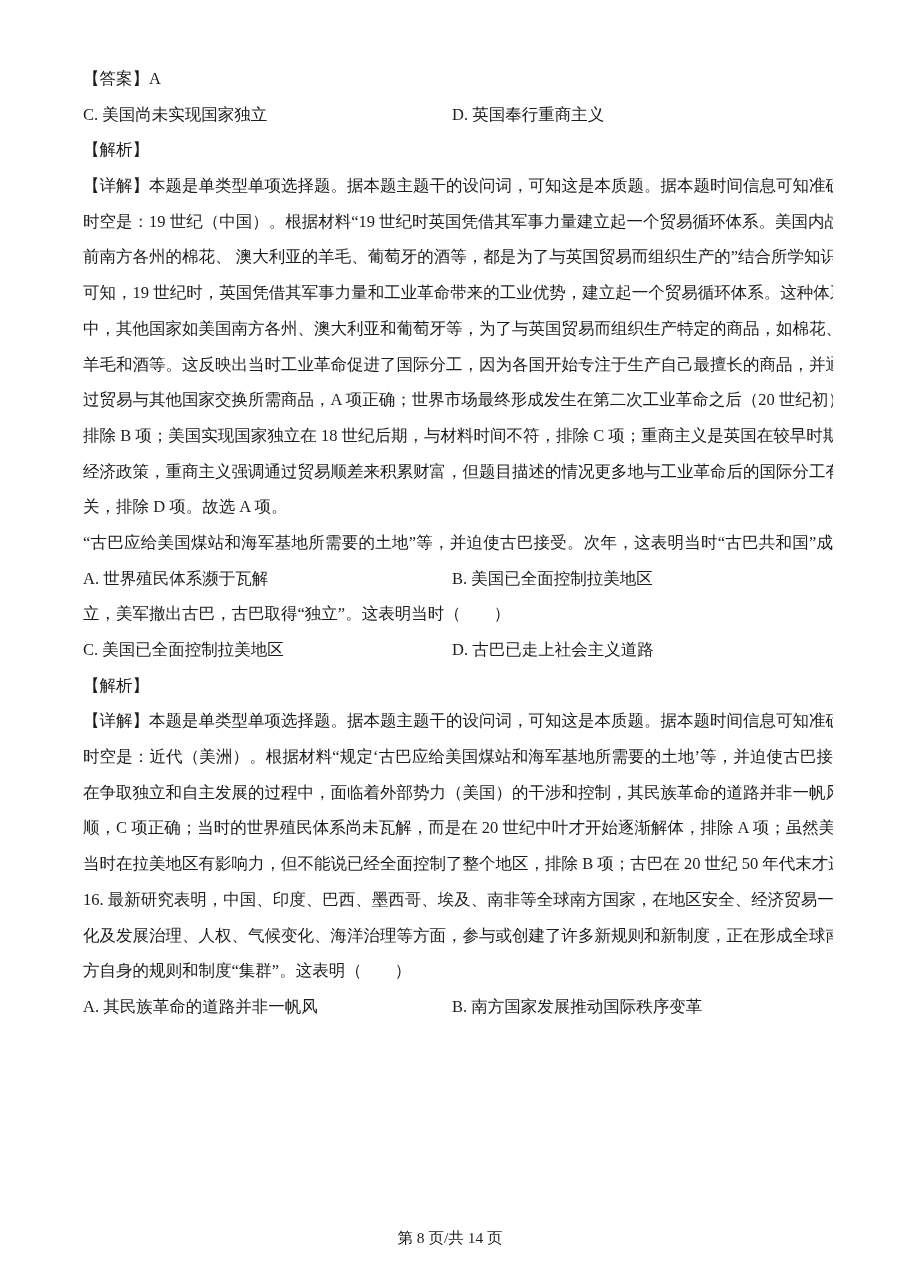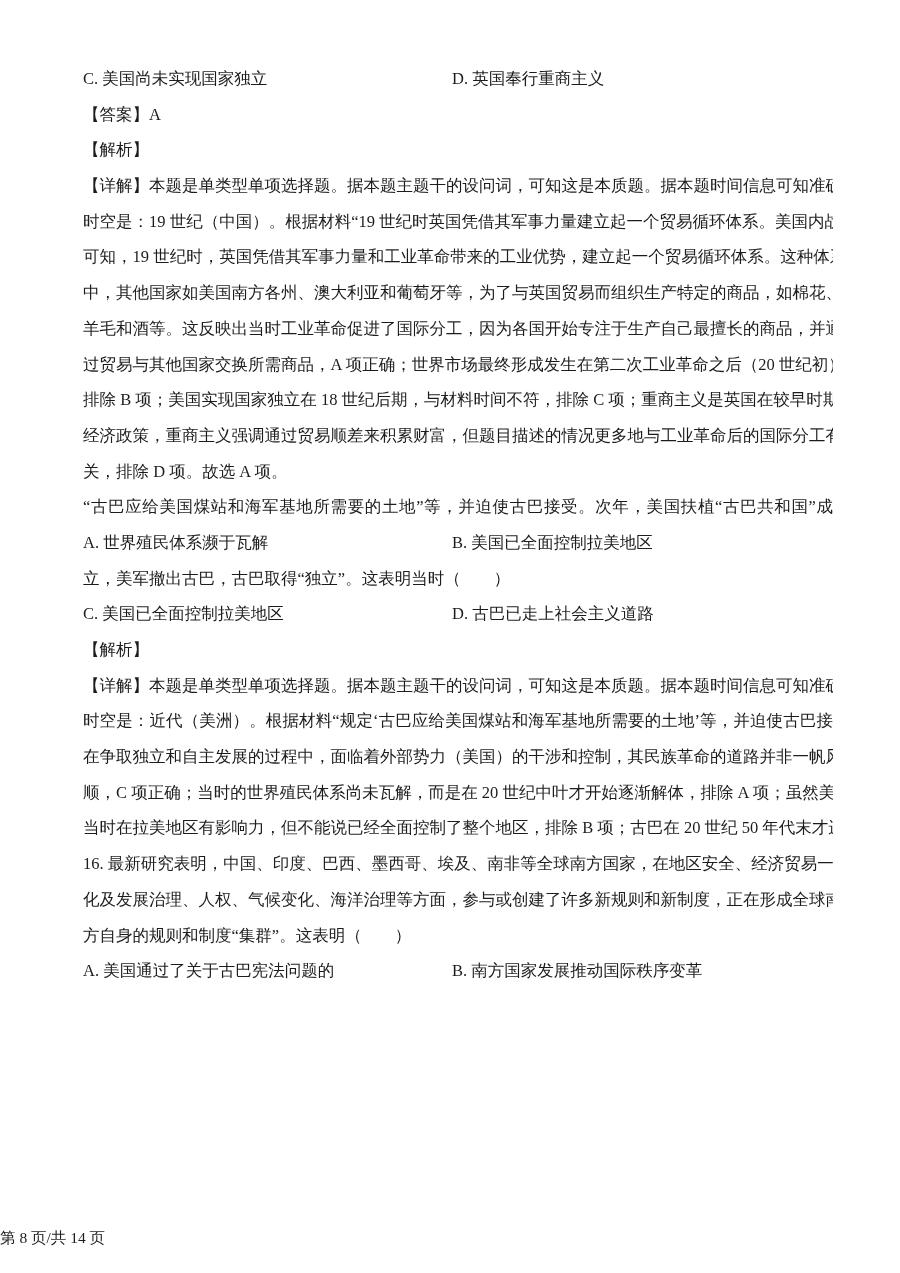--- a/index.html
+++ b/index.html
@@ -37,48 +37,50 @@
     vertical-align: top;
   }
   .options-row .opt:last-child { width: auto; }
   .footer {
     position: absolute;
     left: 0;
     top: 1222px;
     width: 900px;
     height: 32px;
     line-height: 32px;
+    text-align: center;
     font-size: 15.5px;
   }
 </style>
 </head>
 <body>
 
 <div class="content">
+    <div class="line">【答案】A</div>
     <div class="line options-row"><span class="opt">C. 美国尚未实现国家独立</span><span class="opt">D. 英国奉行重商主义</span></div>
-    <div class="line">【答案】A</div>
     <div class="line">【解析】</div>
     <div class="line j">【详解】本题是单类型单项选择题。据本题主题干的设问词，可知这是本质题。据本题时间信息可知准确</div>
     <div class="line j">时空是：19 世纪（中国）。根据材料“19 世纪时英国凭借其军事力量建立起一个贸易循环体系。美国内战</div>
+    <div class="line j">前南方各州的棉花、 澳大利亚的羊毛、葡萄牙的酒等，都是为了与英国贸易而组织生产的”结合所学知识</div>
     <div class="line j">可知，19 世纪时，英国凭借其军事力量和工业革命带来的工业优势，建立起一个贸易循环体系。这种体系</div>
     <div class="line j">中，其他国家如美国南方各州、澳大利亚和葡萄牙等，为了与英国贸易而组织生产特定的商品，如棉花、</div>
     <div class="line j">羊毛和酒等。这反映出当时工业革命促进了国际分工，因为各国开始专注于生产自己最擅长的商品，并通</div>
     <div class="line j">过贸易与其他国家交换所需商品，A 项正确；世界市场最终形成发生在第二次工业革命之后（20 世纪初），</div>
     <div class="line j">排除 B 项；美国实现国家独立在 18 世纪后期，与材料时间不符，排除 C 项；重商主义是英国在较早时期的</div>
     <div class="line j">经济政策，重商主义强调通过贸易顺差来积累财富，但题目描述的情况更多地与工业革命后的国际分工有</div>
     <div class="line">关，排除 D 项。故选 A 项。</div>
-    <div class="line j">“古巴应给美国煤站和海军基地所需要的土地”等，并迫使古巴接受。次年，美国扶植“古巴共和国”成</div>
+    <div class="line j">“古巴应给美国煤站和海军基地所需要的土地”等，并迫使古巴接受。次年，这表明当时“古巴共和国”成</div>
     <div class="line options-row"><span class="opt">A. 世界殖民体系濒于瓦解</span><span class="opt">B. 美国已全面控制拉美地区</span></div>
     <div class="line">立，美军撤出古巴，古巴取得“独立”。这表明当时（　　）</div>
     <div class="line options-row"><span class="opt">C. 美国已全面控制拉美地区</span><span class="opt">D. 古巴已走上社会主义道路</span></div>
     <div class="line">【解析】</div>
     <div class="line j">【详解】本题是单类型单项选择题。据本题主题干的设问词，可知这是本质题。据本题时间信息可知准确</div>
     <div class="line j">时空是：近代（美洲）。根据材料“规定‘古巴应给美国煤站和海军基地所需要的土地’等，并迫使古巴接</div>
     <div class="line j">在争取独立和自主发展的过程中，面临着外部势力（美国）的干涉和控制，其民族革命的道路并非一帆风</div>
     <div class="line j">顺，C 项正确；当时的世界殖民体系尚未瓦解，而是在 20 世纪中叶才开始逐渐解体，排除 A 项；虽然美国</div>
     <div class="line j">当时在拉美地区有影响力，但不能说已经全面控制了整个地区，排除 B 项；古巴在 20 世纪 50 年代末才进</div>
     <div class="line j">16. 最新研究表明，中国、印度、巴西、墨西哥、埃及、南非等全球南方国家，在地区安全、经济贸易一体</div>
     <div class="line j">化及发展治理、人权、气候变化、海洋治理等方面，参与或创建了许多新规则和新制度，正在形成全球南</div>
     <div class="line">方自身的规则和制度“集群”。这表明（　　）</div>
-    <div class="line options-row"><span class="opt">A. 美国通过了关于古巴宪法问题的</span><span class="opt">B. 南方国家发展推动国际秩序变革</span></div>
+    <div class="line options-row"><span class="opt">A. 其民族革命的道路并非一帆风</span><span class="opt">B. 南方国家发展推动国际秩序变革</span></div>
   </div>
 
 <div class="footer">第 8 页/共 14 页</div>
 
 </body></html>

